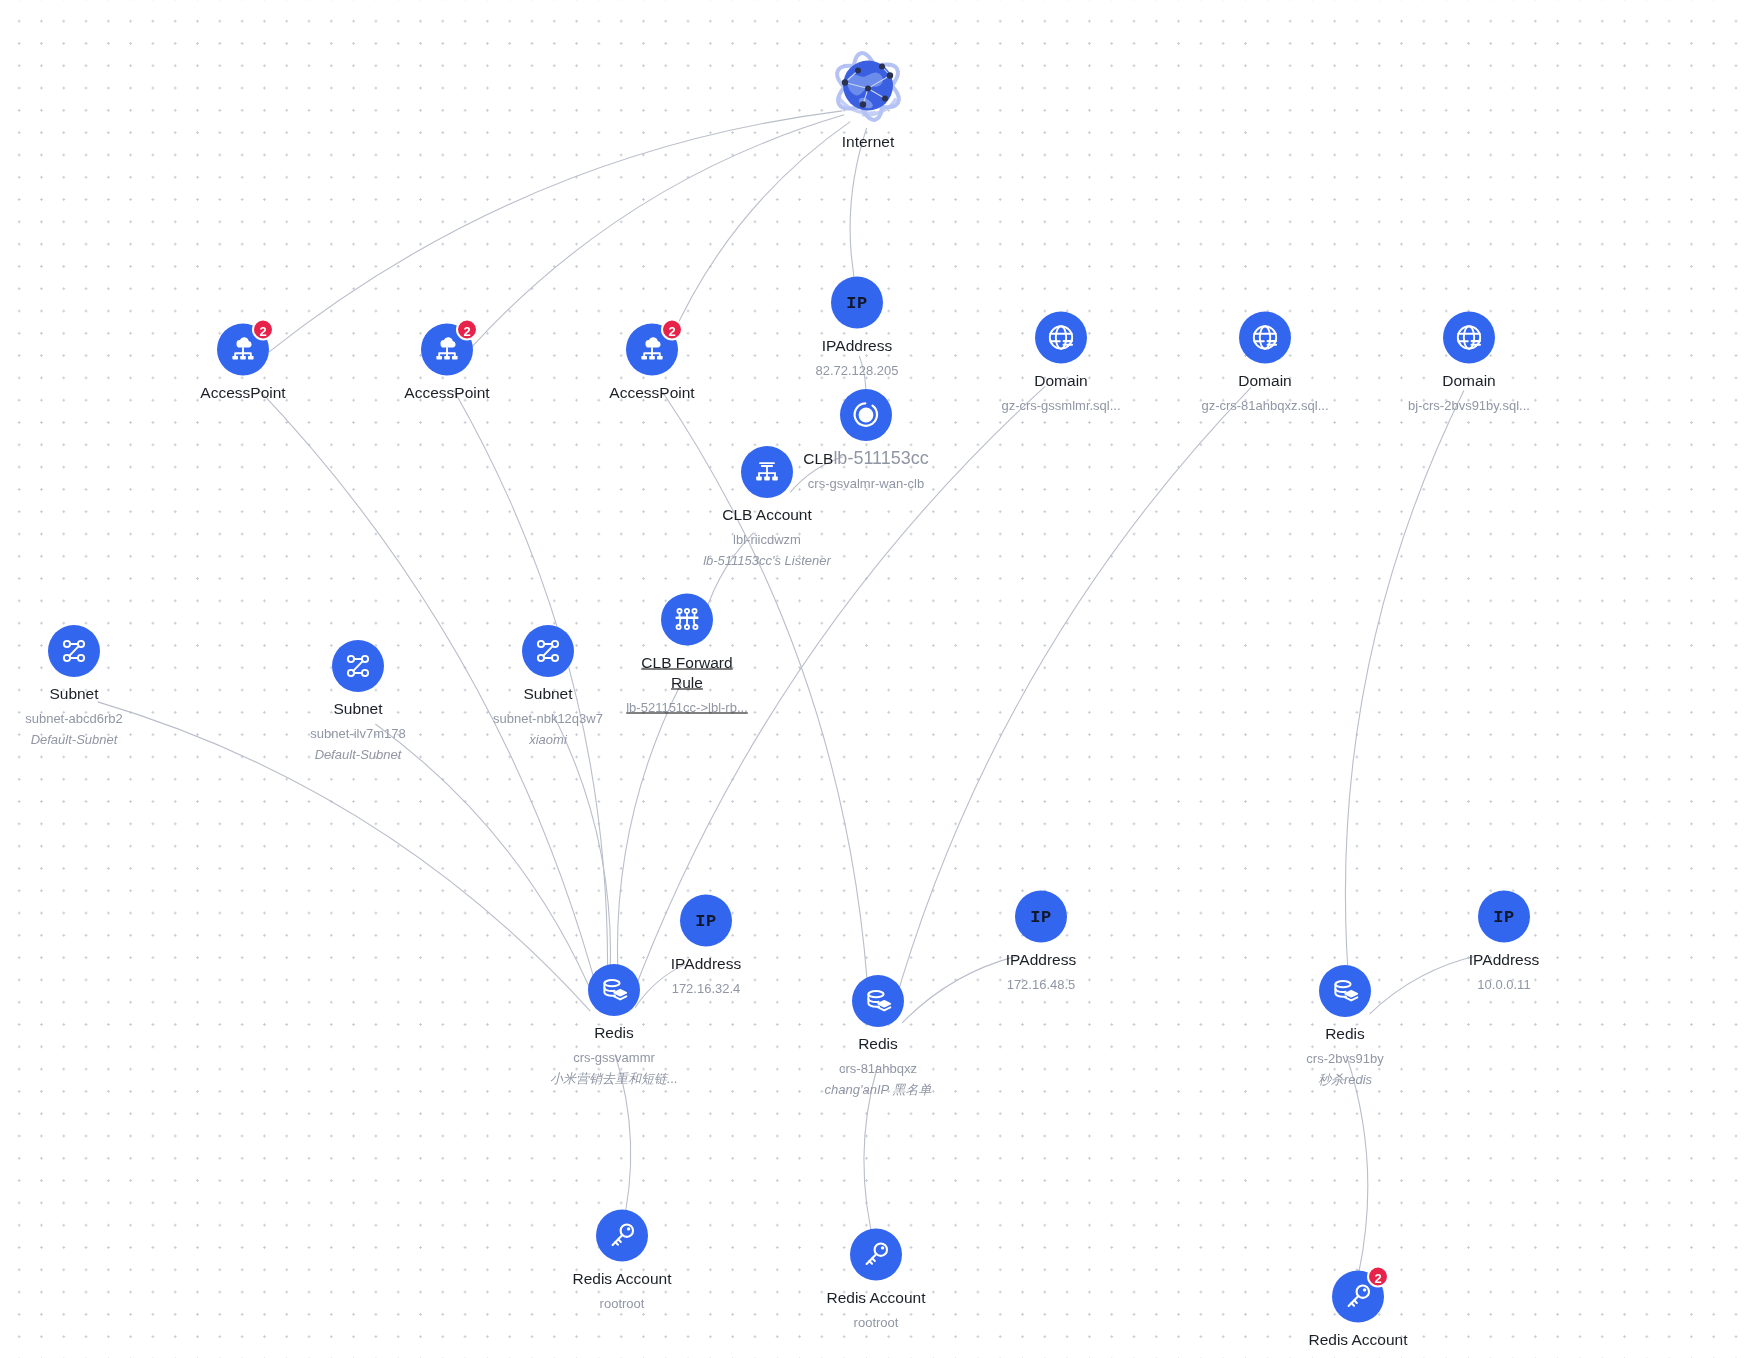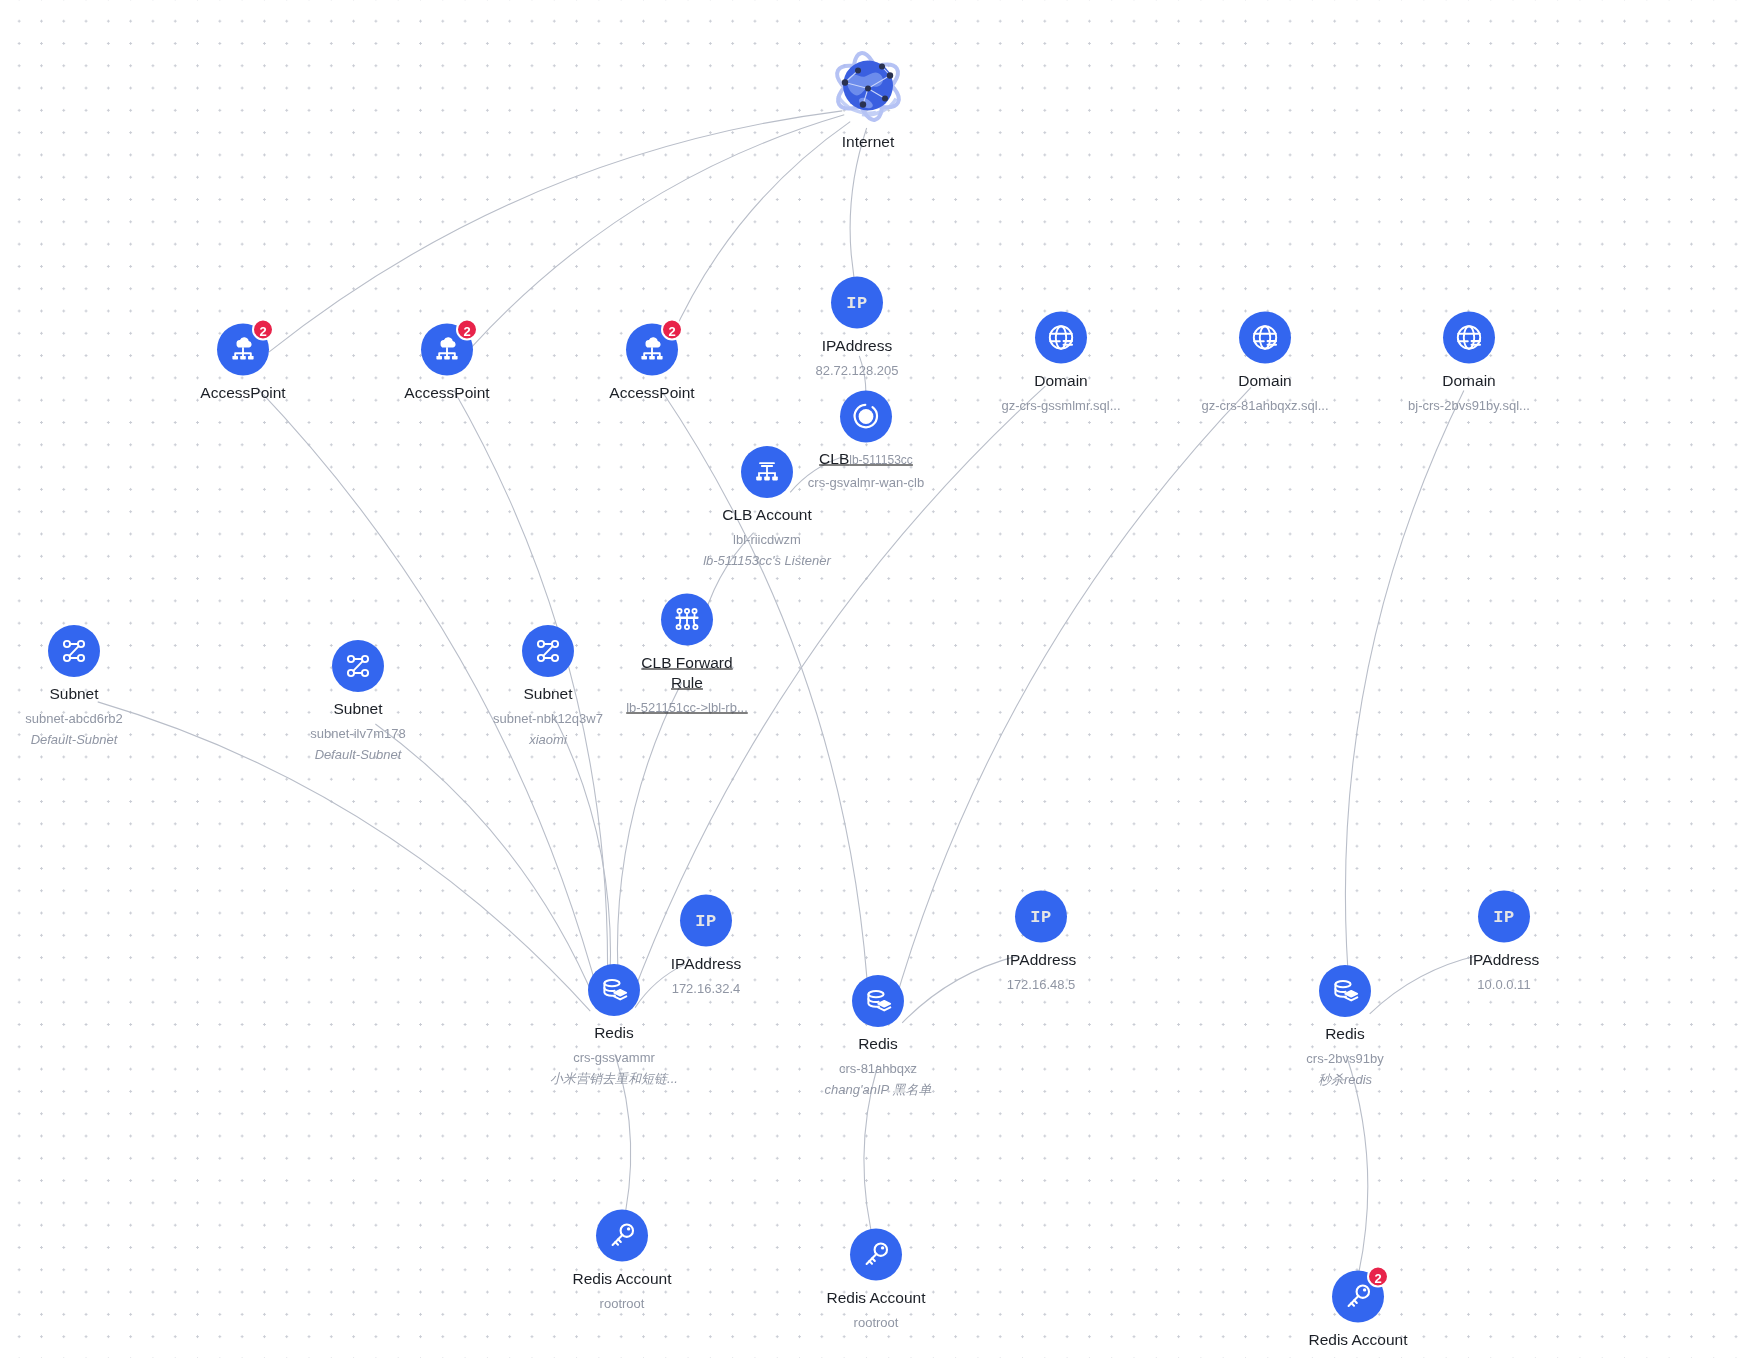--- a/index.html
+++ b/index.html
@@ -40,21 +40,21 @@
     flex: none;
   }
   .node-circle {
     width: 52px;
     height: 52px;
     border-radius: 50%;
     background: #3366ef;
     display: flex;
     align-items: center;
     justify-content: center;
-    color: #e5e5e5;
+    color: #0f172a;
   }
   .node-circle svg { display: block; }
   .badge {
     position: absolute;
     top: -5px;
     right: -5px;
     min-width: 22px;
     height: 22px;
     padding: 0 5px;
     border-radius: 11px;
@@ -94,24 +94,23 @@
     font-weight: 700;
     letter-spacing: 0.5px;
   }
   
   .inline-row {
     display: flex;
     align-items: baseline;
     justify-content: space-between;
     gap: 0px;
     margin-top: 7px;
-    text-decoration: underline;
   }
   .inline-row .t { font-size: 15.5px; color: #1b1f26; white-space: nowrap; }
-  .inline-row .s { font-size: 12px; color: #9096a4; white-space: nowrap; }
+  .inline-row .s { font-size: 18px; color: #9096a4; white-space: nowrap; }
 </style>
 </head>
 <body>
 
 <div id="canvas">
   <svg id="edge-layer">
       <path d="M 842.1918782506892 110.86005763210999 Q 521.7208161369908 151.22627408980702 268.8081217493108 352.13994236789" fill="none" stroke="#b9bec9" stroke-width="1.1"></path>
       <path d="M 844.2528791267941 114.83489973789344 Q 624.8337719266102 179.20919384449763 470.74712087320586 348.16510026210653" fill="none" stroke="#b9bec9" stroke-width="1.1"></path>
       <path d="M 850.2290506914636 121.63777624141237 Q 729.2385773475954 206.2358658063902 669.7709493085364 341.3622237585876" fill="none" stroke="#b9bec9" stroke-width="1.1"></path>
       <path d="M 866.6506922451381 127.96746982804612 Q 838.410891551853 212.83780617136134 858.3493077548619 300.0325301719539" fill="none" stroke="#b9bec9" stroke-width="1.1"></path>

